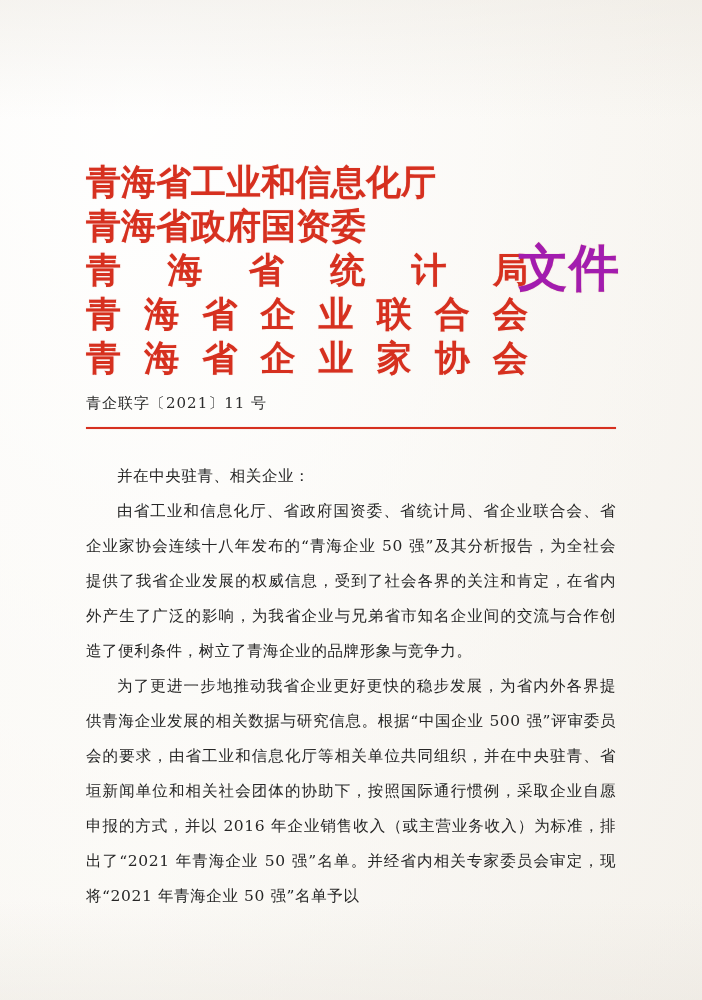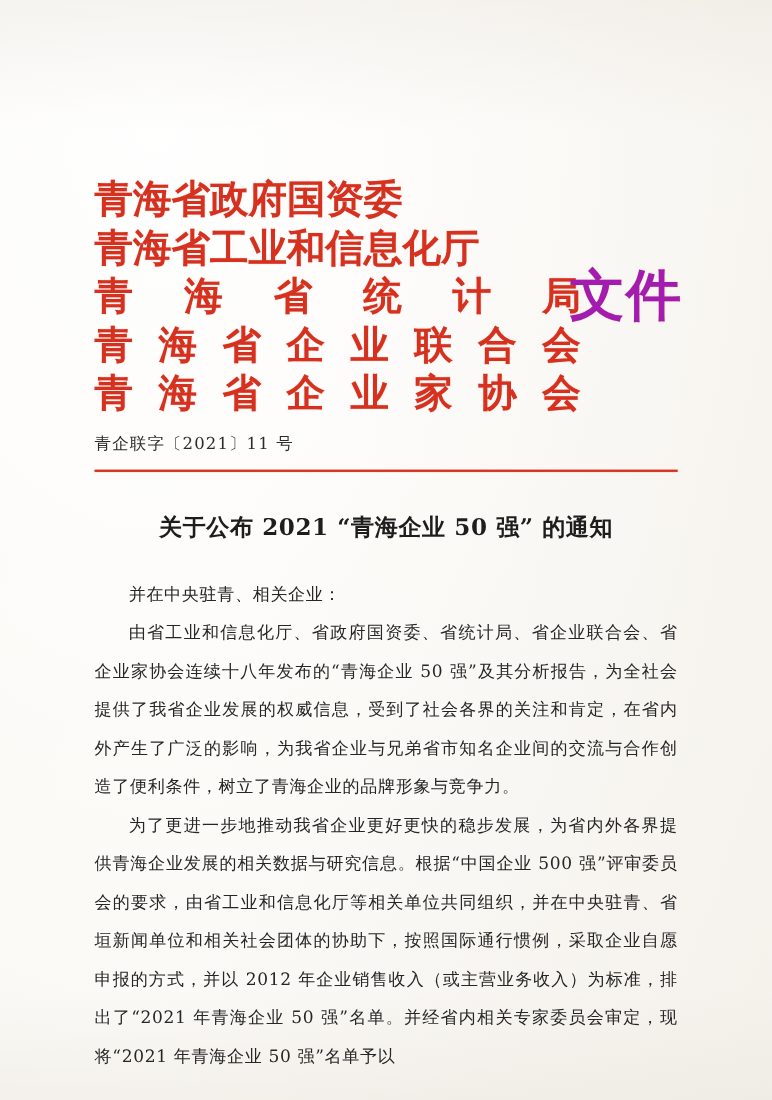--- a/index.html
+++ b/index.html
@@ -132,22 +132,22 @@
 </style>
 </head>
 <body>
 
 <div class="paper"></div>
 
 <div class="sheet">
 
   <div class="masthead">
     <div class="mast-lines">
+      <div class="mast-line spread1">青海省工业和信息化厅</div>
       <div class="mast-line spread2">青海省政府国资委</div>
-      <div class="mast-line spread1">青海省工业和信息化厅</div>
       <div class="mast-line spread3">
         <span>青</span>
         <span>海</span>
         <span>省</span>
         <span>统</span>
         <span>计</span>
         <span>局</span>
       </div>
       <div class="mast-line spread4">
         <span>青</span>
@@ -170,21 +170,20 @@
         <span>会</span>
       </div>
     </div>
     <div class="mast-wenjian">文件</div>
   </div>
 
   <div class="doc-number">青企联字〔2021〕11 号</div>
 
   <div class="red-rule"></div>
 
-  <div class="doc-title">关于公布 2021 “青海企业 50 强” 的通知</div>
 
   <div class="body-text">
     <p class="para salutation">并在中央驻青、相关企业：</p>
     <p class="para">由省工业和信息化厅、省政府国资委、省统计局、省企业联合会、省企业家协会连续十八年发布的“青海企业 50 强”及其分析报告，为全社会提供了我省企业发展的权威信息，受到了社会各界的关注和肯定，在省内外产生了广泛的影响，为我省企业与兄弟省市知名企业间的交流与合作创造了便利条件，树立了青海企业的品牌形象与竞争力。</p>
-    <p class="para">为了更进一步地推动我省企业更好更快的稳步发展，为省内外各界提供青海企业发展的相关数据与研究信息。根据“中国企业 500 强”评审委员会的要求，由省工业和信息化厅等相关单位共同组织，并在中央驻青、省垣新闻单位和相关社会团体的协助下，按照国际通行惯例，采取企业自愿申报的方式，并以 2012 年企业销售收入（或主营业务收入）为标准，排出了“2021 年青海企业 50 强”名单。并经省内相关专家委员会审定，现将“2021 年青海企业 50 强”名单予以</p>
+    <p class="para">为了更进一步地推动我省企业更好更快的稳步发展，为省内外各界提供青海企业发展的相关数据与研究信息。根据“中国企业 500 强”评审委员会的要求，由省工业和信息化厅等相关单位共同组织，并在中央驻青、省垣新闻单位和相关社会团体的协助下，按照国际通行惯例，采取企业自愿申报的方式，并以 2016 年企业销售收入（或主营业务收入）为标准，排出了“2021 年青海企业 50 强”名单。并经省内相关专家委员会审定，现将“2021 年青海企业 50 强”名单予以</p>
   </div>
 
 </div>
 
 </body></html>

